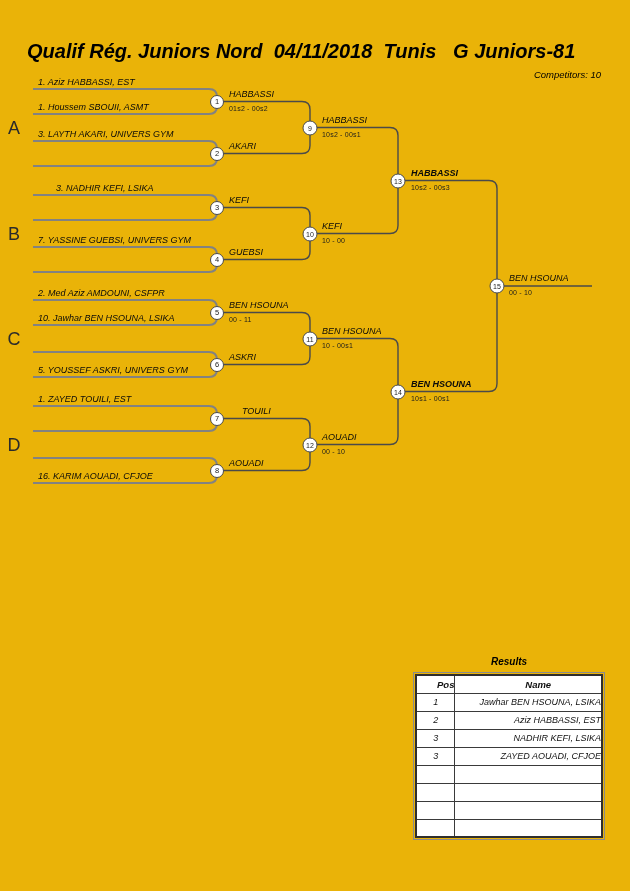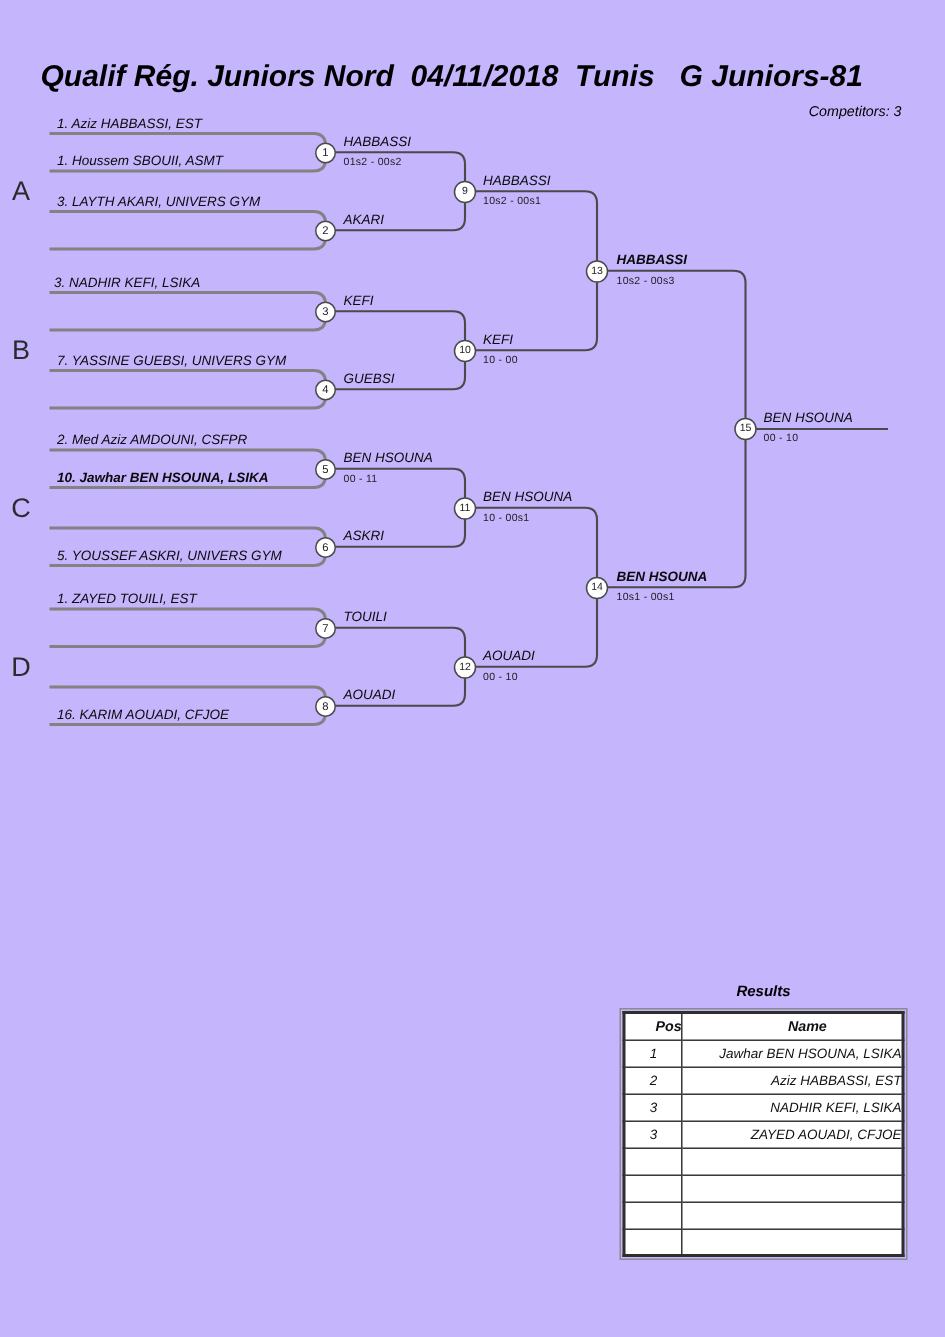--- a/index.html
+++ b/index.html
@@ -1,21 +1,21 @@
 <!DOCTYPE html>
 <html><head>
 <meta charset="utf-8">
 <style>
   * { margin: 0; padding: 0; box-sizing: border-box; }
   html, body { background: #fff; }
   .page {
     position: relative;
     width: 630px;
     height: 891px;
-    background: #c4b5fd;
+    background: #eab308;
     font-family: "Liberation Sans", sans-serif;
     color: #111;
     overflow: hidden;
   }
   .title {
     position: absolute;
     left: 27px;
     top: 40px;
     font-size: 20px;
     font-weight: bold;
@@ -109,21 +109,21 @@
   table.results th { font-weight: bold; font-size: 9.5px; text-align: center; padding-left: 20px; }
   td.pos-cell { width: 32px; text-align: center; }
   td.name-cell { text-align: right; padding-left: 8px; }
 </style>
 </head>
 <body>
 
 <div class="page">
 
   <div class="title">Qualif Rég. Juniors Nord  04/11/2018  Tunis   G Juniors-81</div>
-  <div class="competitors-count">Competitors: 3</div>
+  <div class="competitors-count">Competitors: 10</div>
 
   <svg class="bracket-svg" width="630" height="520" viewBox="0 0 630 520">
 
     <path class="entry-path" d="M 33 89 H 209 Q 217 89 217 97 V 106 Q 217 114 209 114 H 33"></path>
     <path class="entry-path" d="M 33 141 H 209 Q 217 141 217 149 V 158 Q 217 166 209 166 H 33"></path>
     <path class="entry-path" d="M 33 195 H 209 Q 217 195 217 203 V 212 Q 217 220 209 220 H 33"></path>
     <path class="entry-path" d="M 33 247 H 209 Q 217 247 217 255 V 264 Q 217 272 209 272 H 33"></path>
     <path class="entry-path" d="M 33 300 H 209 Q 217 300 217 308 V 317 Q 217 325 209 325 H 33"></path>
     <path class="entry-path" d="M 33 352 H 209 Q 217 352 217 360 V 369 Q 217 377 209 377 H 33"></path>
     <path class="entry-path" d="M 33 406 H 209 Q 217 406 217 414 V 423 Q 217 431 209 431 H 33"></path>
@@ -150,24 +150,24 @@
   </svg>
 
   <div class="group-letter" style="left:14px; top:127.5px;">A</div>
   <div class="group-letter" style="left:14px; top:233.5px;">B</div>
   <div class="group-letter" style="left:14px; top:338.5px;">C</div>
   <div class="group-letter" style="left:14px; top:444.5px;">D</div>
 
   <div class="competitor" style="left:38px; top:77px;">1. Aziz HABBASSI, EST</div>
   <div class="competitor" style="left:38px; top:102px;">1. Houssem SBOUII, ASMT</div>
   <div class="competitor" style="left:38px; top:129px;">3. LAYTH AKARI, UNIVERS GYM</div>
-  <div class="competitor" style="left:36px; top:183px;">3. NADHIR KEFI, LSIKA</div>
+  <div class="competitor" style="left:56px; top:183px;">3. NADHIR KEFI, LSIKA</div>
   <div class="competitor" style="left:38px; top:235px;">7. YASSINE GUEBSI, UNIVERS GYM</div>
   <div class="competitor" style="left:38px; top:288px;">2. Med Aziz AMDOUNI, CSFPR</div>
-  <div class="competitor" style="left:38px; top:313px;font-weight:bold;">10. Jawhar BEN HSOUNA, LSIKA</div>
+  <div class="competitor" style="left:38px; top:313px;">10. Jawhar BEN HSOUNA, LSIKA</div>
   <div class="competitor" style="left:38px; top:365px;">5. YOUSSEF ASKRI, UNIVERS GYM</div>
   <div class="competitor" style="left:38px; top:394px;">1. ZAYED TOUILI, EST</div>
   <div class="competitor" style="left:38px; top:471px;">16. KARIM AOUADI, CFJOE</div>
 
   <div class="match-circle" style="left:217px; top:101.5px;">1</div>
   <div class="match-circle" style="left:217px; top:153.5px;">2</div>
   <div class="match-circle" style="left:217px; top:207.5px;">3</div>
   <div class="match-circle" style="left:217px; top:259.5px;">4</div>
   <div class="match-circle" style="left:217px; top:312.5px;">5</div>
   <div class="match-circle" style="left:217px; top:364.5px;">6</div>
@@ -180,21 +180,21 @@
   <div class="match-circle big" style="left:398px; top:180.5px;">13</div>
   <div class="match-circle big" style="left:398px; top:391.5px;">14</div>
   <div class="match-circle big" style="left:497px; top:278.5px; top:286px;">15</div>
 
   <div class="winner-name" style="left:229px; top:88.5px;">HABBASSI</div>
   <div class="winner-name" style="left:229px; top:140.5px;">AKARI</div>
   <div class="winner-name" style="left:229px; top:194.5px;">KEFI</div>
   <div class="winner-name" style="left:229px; top:246.5px;">GUEBSI</div>
   <div class="winner-name" style="left:229px; top:299.5px;">BEN HSOUNA</div>
   <div class="winner-name" style="left:229px; top:351.5px;">ASKRI</div>
-  <div class="winner-name" style="left:229px; top:405.5px;">TOUILI</div>
+  <div class="winner-name" style="left:242px; top:405.5px;">TOUILI</div>
   <div class="winner-name" style="left:229px; top:457.5px;">AOUADI</div>
   <div class="winner-name" style="left:322px; top:114.5px;">HABBASSI</div>
   <div class="winner-name" style="left:322px; top:220.5px;">KEFI</div>
   <div class="winner-name" style="left:322px; top:325.5px;">BEN HSOUNA</div>
   <div class="winner-name" style="left:322px; top:431.5px;">AOUADI</div>
   <div class="winner-name final-bold" style="left:411px; top:167.5px;">HABBASSI</div>
   <div class="winner-name final-bold" style="left:411px; top:378.5px;">BEN HSOUNA</div>
   <div class="winner-name" style="left:509px; top:273px;">BEN HSOUNA</div>
 
   <div class="score" style="left:229px; top:104.5px;">01s2 - 00s2</div>

